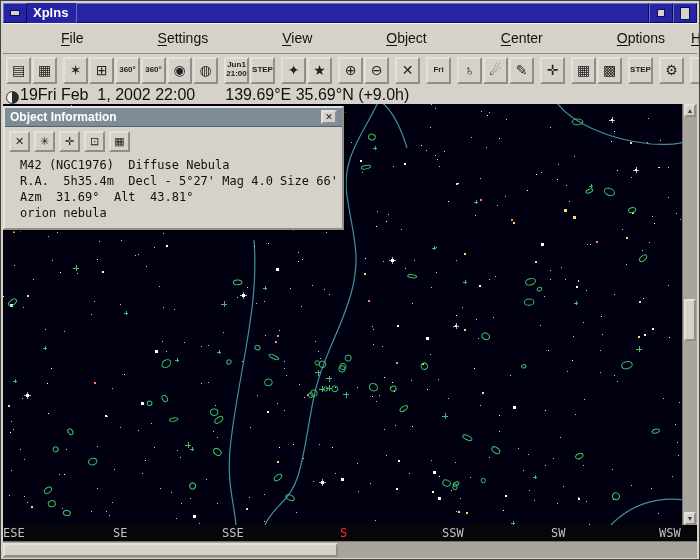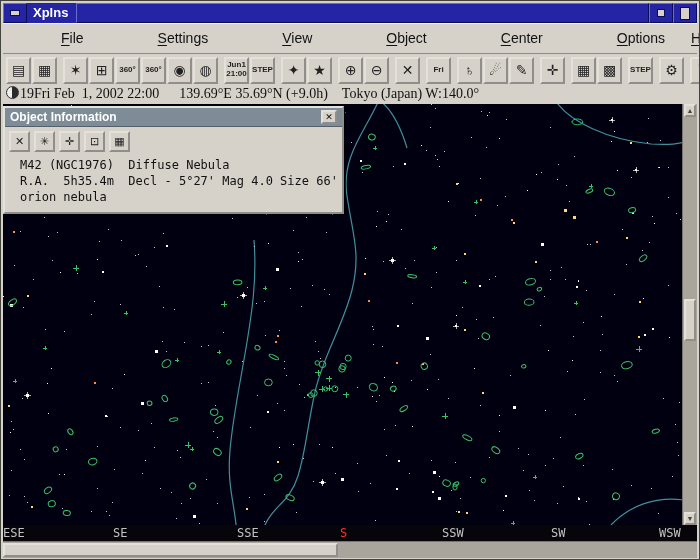--- a/index.html
+++ b/index.html
@@ -23,26 +23,26 @@
   .menu-item{cursor:default;white-space:nowrap;margin-left:48px;}
   .menu-item-help{margin-left:auto;}
   
   .toolbar{height:32px;display:flex;align-items:center;gap:1px;padding:0 3px;}
   .tbb{height:27px;min-width:25px;box-sizing:border-box;background:#d6d2ca;border:2px outset #e4e1da;
     font-family:inherit;font-size:14px;line-height:1;padding:0 1px;color:#222;
     display:flex;align-items:center;justify-content:center;}
   .tbb.small{font-size:8px;font-weight:bold;white-space:pre-line;line-height:1.1;letter-spacing:0;}
   .tbb.gap{margin-left:5px;}
   
-  .statusbar{height:18px;display:flex;align-items:flex-start;padding:0 3px;
-    font-family:Liberation Serif, serif;font-size:14px;color:#111;}
+  .statusbar{height:18px;display:flex;align-items:flex-end;padding:0 3px;
+    font-family:Liberation Sans, sans-serif;font-size:16px;color:#111;}
   .moon-icon{width:13px;height:13px;border-radius:50%;margin-right:1px;flex:0 0 auto;
     background:linear-gradient(90deg,#efefef 0 50%,#2a2a2a 50% 100%);border:1px solid #333;box-sizing:border-box;}
   .st-seg{white-space:pre;}
-  .st-pos{margin-left:20px;}
+  .st-pos{margin-left:30px;}
   .st-loc{margin-left:14px;}
   
   .chart-row{position:relative;height:421px;background:#15803d;}
   svg.star-chart{position:absolute;left:0;top:0;display:block;background:#000010;}
   
   .vscroll{position:absolute;right:0;top:0;width:15px;height:421px;background:#a9a59d;border-left:1px solid #77756d;box-sizing:border-box;}
   .vs-arrow{position:absolute;left:1px;right:1px;height:13px;background:#d6d2ca;border:2px outset #e4e1da;box-sizing:border-box;
     font-size:7px;line-height:9px;text-align:center;color:#44443e;padding:0;}
   .vs-up{top:0;} .vs-down{bottom:0;}
   .vs-thumb{position:absolute;left:1px;right:1px;top:195px;height:42px;background:#d6d2ca;border:2px outset #e4e1da;box-sizing:border-box;}
@@ -122,21 +122,20 @@
       <button class="tbb">▩</button>
       <button class="tbb small gap">STEP</button>
       <button class="tbb gap">⚙</button>
       <button class="tbb gap">⚑</button>
     </div>
 
   <div class="statusbar">
     <span class="moon-icon"></span>
     <span class="st-seg">19Fri Feb  1, 2002 22:00</span>
     <span class="st-seg st-pos">139.69°E 35.69°N (+9.0h)</span>
-    <span class="st-seg st-loc">Tokyo (Japan) W:140.0°</span>
   </div>
 
   <div class="chart-row">
     <svg class="star-chart" width="679" height="421" shape-rendering="crispEdges">
         <path d="M376,-4 C362,28 338,52 344,92 C350,132 358,150 349,186 C340,222 320,252 312,288 C304,324 303,346 295,372 C287,398 270,402 262,421" fill="none" stroke="#4da8b4" stroke-width="1.2" opacity="0.85" shape-rendering="auto"></path>
         <path d="M251,136 C254,176 249,208 243,244 C237,280 230,312 227,346 C224,380 231,398 233,421" fill="none" stroke="#4da8b4" stroke-width="1.2" opacity="0.85" shape-rendering="auto"></path>
         <path d="M552,-4 C566,18 606,36 648,40 C662,41 674,40 681,38" fill="none" stroke="#4da8b4" stroke-width="1.2" opacity="0.85" shape-rendering="auto"></path>
         <path d="M608,421 C626,402 652,392 681,396" fill="none" stroke="#4da8b4" stroke-width="1.2" opacity="0.85" shape-rendering="auto"></path>
         <path d="M376,-4 C390,6 398,24 404,44" fill="none" stroke="#4da8b4" stroke-width="1.2" opacity="0.85" shape-rendering="auto"></path>
         <rect x="560" y="382" width="1" height="1" fill="#c9c9da"></rect>
@@ -675,35 +674,36 @@
       <div class="oi-toolbar">
           <button class="oi-btn">✕</button>
           <button class="oi-btn">✳</button>
           <button class="oi-btn">✛</button>
           <button class="oi-btn">⊡</button>
           <button class="oi-btn">▦</button>
         </div>
       <div class="oi-text">
           <div class="oi-line">M42 (NGC1976)  Diffuse Nebula</div>
           <div class="oi-line">R.A.  5h35.4m  Decl - 5°27' Mag 4.0 Size 66'</div>
+          <div class="oi-line">Azm  31.69°  Alt  43.81°</div>
           <div class="oi-line">orion nebula</div>
         </div>
     </div>
 
     <div class="vscroll">
       <button class="vs-arrow vs-up">▲</button>
       <div class="vs-thumb"></div>
       <button class="vs-arrow vs-down">▼</button>
     </div>
   </div>
 
   <div class="compass">
       <span class="compass-label" style="left: 0px;">ESE</span>
       <span class="compass-label" style="left: 110px;">SE</span>
-      <span class="compass-label" style="left: 219px; margin-left: 15px;">SSE</span>
+      <span class="compass-label" style="left: 219px;">SSE</span>
       <span class="compass-label" style="left: 337px; color: rgb(255, 48, 48);">S</span>
       <span class="compass-label" style="left: 439px;">SSW</span>
       <span class="compass-label" style="left: 548px;">SW</span>
       <span class="compass-label" style="left: 656px;">WSW</span>
     </div>
 
   <div class="hscroll">
     <div class="hs-thumb"></div>
   </div>
 

